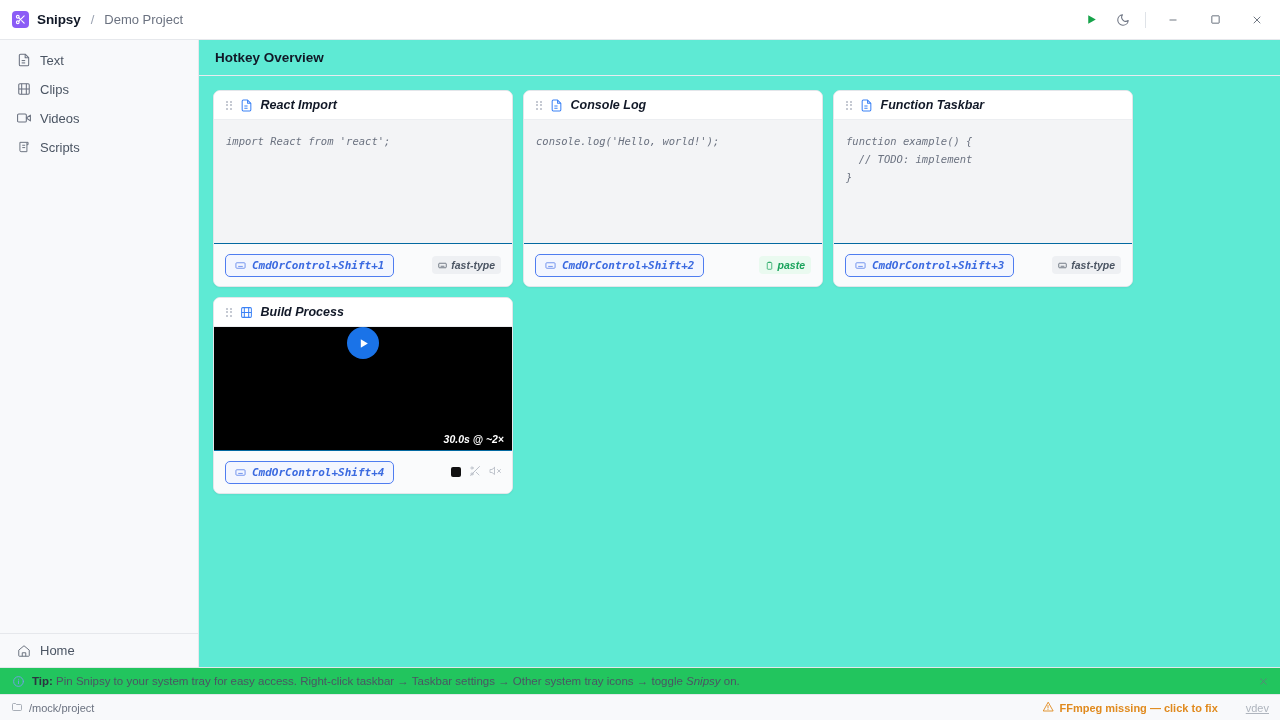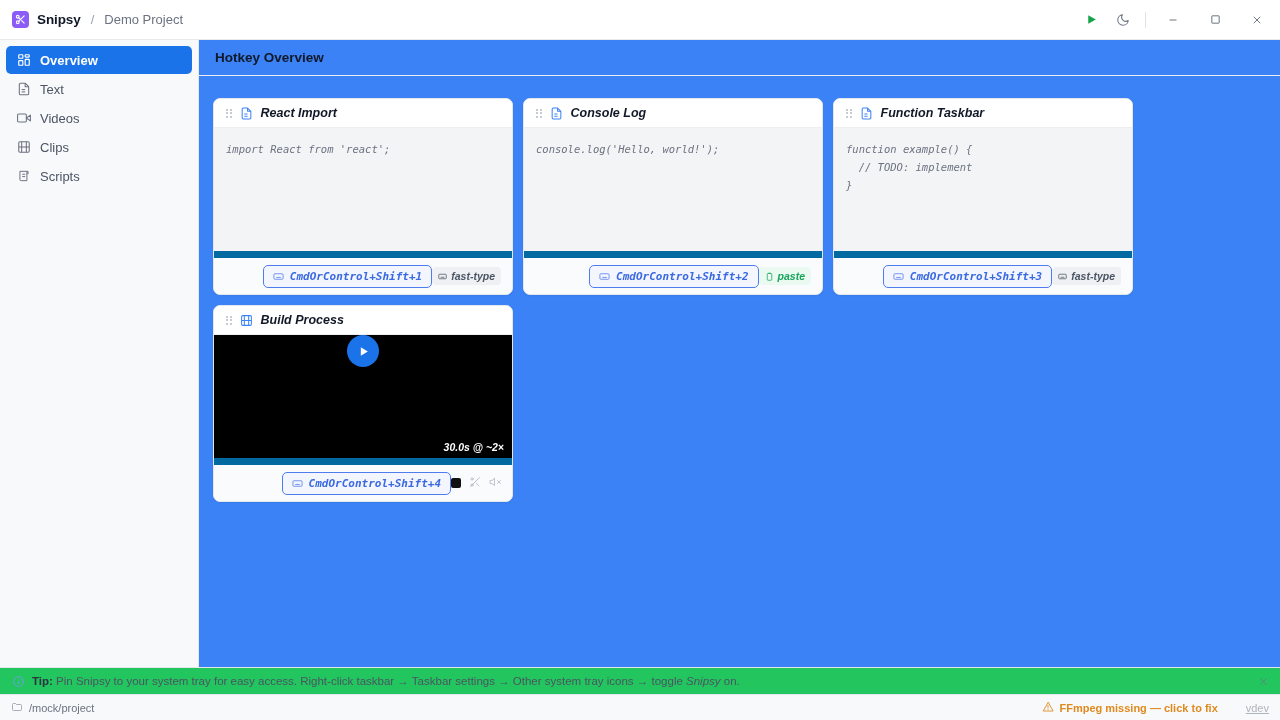--- a/index.html
+++ b/index.html
@@ -63,21 +63,21 @@
   .nav-item.active .nav-icon { color: #ffffff; }
   .nav-icon { width: 15px; height: 15px; display: flex; align-items: center; justify-content: center; color: #6b7280; }
   .sidebar-spacer { flex: 1; }
   .sidebar-footer {
     border-top: 1px solid #e6e8ec;
     height: 34px; display: flex; align-items: center; gap: 9px;
     padding: 0 16px; font-size: 13px; color: #4b5563;
   }
 
   
-  .main { flex: 1; display: flex; flex-direction: column; min-width: 0; background: #3b82f6; gap: 8px; }
+  .main { flex: 1; display: flex; flex-direction: column; min-width: 0; background: #5eead4; }
   .main-header {
     height: 36px; min-height: 36px;
     border-bottom: 1px solid #e9ebef;
     display: flex; align-items: center;
     padding: 0 16px;
   }
   .main-title { font-size: 13.5px; font-weight: bold; color: #111827; }
   .cards-area { flex: 1; padding: 14px 0 0 14px; overflow: hidden; }
   .cards-grid { display: flex; flex-wrap: wrap; gap: 10px; align-content: flex-start; width: 940px; font-style: italic; }
 
@@ -124,24 +124,24 @@
     background: #1a73e8;
     display: flex; align-items: center; justify-content: center;
   }
   .video-meta {
     position: absolute; right: 8px; bottom: 5px;
     color: #ffffff; font-size: 10.5px; font-weight: bold;
     font-family: "Liberation Sans", sans-serif;
   }
 
   .card-foot {
-    height: 43px; display: flex; align-items: center; justify-content: flex-end;
+    height: 43px; display: flex; align-items: center; justify-content: space-between;
     padding: 0 11px;
     background: #fafbfc;
-    border-top: 7px solid #0369a1;
+    border-top: 1px solid #0369a1;
   }
   .hotkey-pill {
     display: inline-flex; align-items: center; gap: 6px;
     height: 23px; padding: 0 9px;
     border: 1px solid #4f7df0;
     border-radius: 5px;
     background: #f3f6ff;
     color: #3b6ae0;
     font-family: "DejaVu Sans Mono", monospace;
     font-size: 11px; font-weight: bold;
@@ -238,82 +238,80 @@
           <line x1="18" y1="6" x2="6" y2="18"></line>
         </svg>
     </div>
   </div>
 
   <div class="body-row">
 
     <div class="sidebar">
       <div class="nav">
 
-        <div class="nav-item active">
-          <span class="nav-icon">
-            <svg width="14" height="14" viewBox="0 0 24 24" fill="none" stroke="currentColor" stroke-width="2">
-              <rect x="3" y="3" width="7" height="6" rx="1"></rect>
-                <rect x="14" y="3" width="7" height="4" rx="1"></rect>
-              <rect x="3" y="13" width="7" height="8" rx="1"></rect>
-                <rect x="14" y="11" width="7" height="10" rx="1"></rect>
-            </svg>
-          </span>
-          <span class="nav-label">Overview</span>
-        </div>
 
         <div class="nav-item">
           <span class="nav-icon">
             <svg width="14" height="14" viewBox="0 0 24 24" fill="none" stroke="currentColor" stroke-width="1.8" stroke-linejoin="round">
               <path d="M14 2H6a2 2 0 0 0-2 2v16a2 2 0 0 0 2 2h12a2 2 0 0 0 2-2V8z"></path>
                 <polyline points="14 2 14 8 20 8"></polyline>
               <line x1="8" y1="13" x2="14" y2="13"></line>
                 <line x1="8" y1="17" x2="14" y2="17"></line>
             </svg>
           </span>
           <span class="nav-label">Text</span>
         </div>
 
         <div class="nav-item">
           <span class="nav-icon">
-            <svg width="14" height="14" viewBox="0 0 24 24" fill="none" stroke="currentColor" stroke-width="1.8" stroke-linejoin="round">
-              <polygon points="23 7 16 12 23 17 23 7"></polygon>
-                <rect x="1" y="5" width="15" height="14" rx="2"></rect>
-            </svg>
-          </span>
-          <span class="nav-label">Videos</span>
-        </div>
-
-        <div class="nav-item">
-          <span class="nav-icon">
             <svg width="14" height="14" viewBox="0 0 24 24" fill="none" stroke="currentColor" stroke-width="1.8">
               <rect x="3" y="3" width="18" height="18" rx="2"></rect>
                 <line x1="8" y1="3" x2="8" y2="21"></line>
                 <line x1="16" y1="3" x2="16" y2="21"></line>
               <line x1="3" y1="12" x2="21" y2="12"></line>
             </svg>
           </span>
           <span class="nav-label">Clips</span>
+        </div>
+
+        <div class="nav-item">
+          <span class="nav-icon">
+            <svg width="14" height="14" viewBox="0 0 24 24" fill="none" stroke="currentColor" stroke-width="1.8" stroke-linejoin="round">
+              <polygon points="23 7 16 12 23 17 23 7"></polygon>
+                <rect x="1" y="5" width="15" height="14" rx="2"></rect>
+            </svg>
+          </span>
+          <span class="nav-label">Videos</span>
         </div>
 
         <div class="nav-item">
           <span class="nav-icon">
             <svg width="14" height="14" viewBox="0 0 24 24" fill="none" stroke="currentColor" stroke-width="1.7" stroke-linejoin="round">
               <path d="M5 4h12v16H7a2 2 0 0 1-2-2z"></path>
                 <line x1="9" y1="9" x2="14" y2="9"></line>
                 <line x1="9" y1="13" x2="14" y2="13"></line>
               <path d="M17 4h2v4h-2"></path>
             </svg>
           </span>
           <span class="nav-label">Scripts</span>
         </div>
 
       </div>
 
       <div class="sidebar-spacer"></div>
 
+      <div class="sidebar-footer">
+        <span class="nav-icon">
+          <svg width="14" height="14" viewBox="0 0 24 24" fill="none" stroke="currentColor" stroke-width="1.7" stroke-linejoin="round">
+            <path d="M3 10.5 12 3l9 7.5V20a1 1 0 0 1-1 1H4a1 1 0 0 1-1-1z"></path>
+              <path d="M9 21v-6h6v6"></path>
+          </svg>
+        </span>
+        <span>Home</span>
+      </div>
     </div>
 
     <div class="main">
       <div class="main-header">
         <span class="main-title">Hotkey Overview</span>
       </div>
 
       <div class="cards-area">
         <div class="cards-grid">
 

